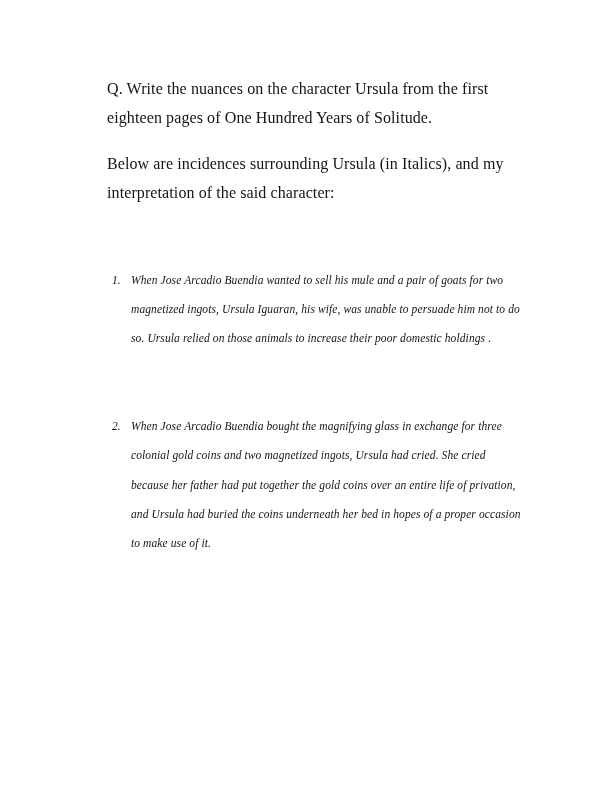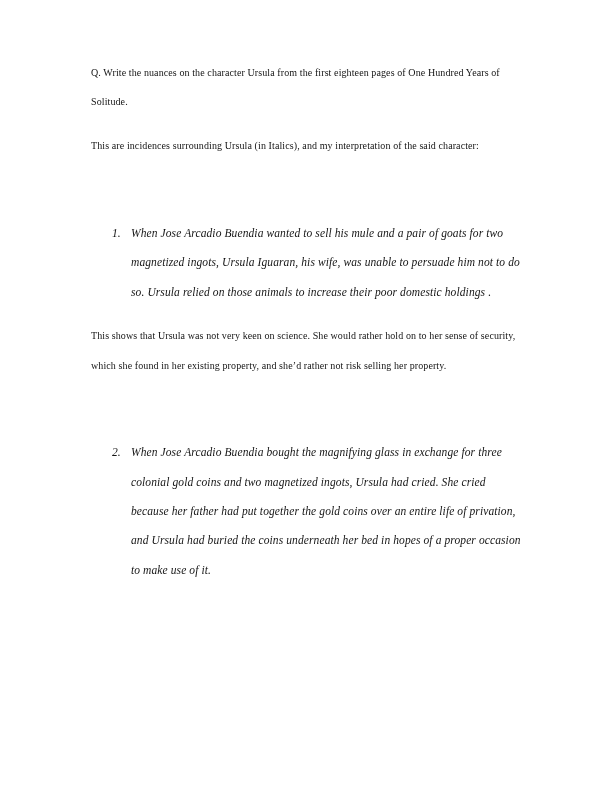--- a/index.html
+++ b/index.html
@@ -16,24 +16,24 @@
     font-family: "Liberation Serif", "DejaVu Serif", serif;
     color: #1a1a1a;
   }
   .doc-body {
     position: absolute;
     left: 91px;
     top: 58px;
     width: 432px;
   }
   .para {
-    font-size: 10px;
+    font-size: 16px;
     line-height: 29.4px;
     text-align: left;
-    margin: 0;
+    margin: 16px;
     color: #141414;
     letter-spacing: 0.1px;
   }
   .para + .para {
     margin-top: 14.5px;
   }
   .list-block {
     margin-top: 29px;
     margin-bottom: 0;
   }
@@ -63,30 +63,29 @@
   }
 </style>
 </head>
 <body>
 
 <div class="page">
   <div class="doc-body">
 
     <p class="para">Q. Write the nuances on the character Ursula from the first eighteen pages of One Hundred Years of Solitude.</p>
 
-    <p class="para">This are incidences surrounding Ursula (in Italics), and my interpretation of the said character:</p>
+    <p class="para">Below are incidences surrounding Ursula (in Italics), and my interpretation of the said character:</p>
 
     <div class="list-block gap-before-list">
       <div class="list-item">
         <span class="list-marker">1.</span>
         <span>When Jose Arcadio Buendia wanted to sell his mule and a pair of goats for two magnetized ingots, Ursula Iguaran, his wife, was unable to persuade him not to do so. Ursula relied on those animals to increase their poor domestic holdings .</span>
       </div>
     </div>
 
-    <p class="para after-list">This shows that Ursula was not very keen on science. She would rather hold on to her sense of security, which she found in her existing property, and she’d rather not risk selling her property.</p>
 
     <div class="list-block gap-before-list">
       <div class="list-item">
         <span class="list-marker">2.</span>
         <span>When Jose Arcadio Buendia bought the magnifying glass in exchange for three colonial gold coins and two magnetized ingots, Ursula had cried. She cried because her father had put together the gold coins over an entire life of privation, and Ursula had buried the coins underneath her bed in hopes of a proper occasion to make use of it.</span>
       </div>
     </div>
 
 
   </div>

